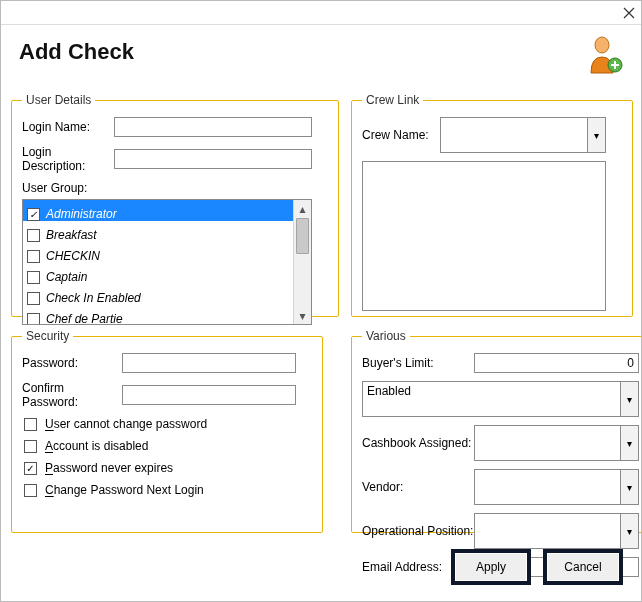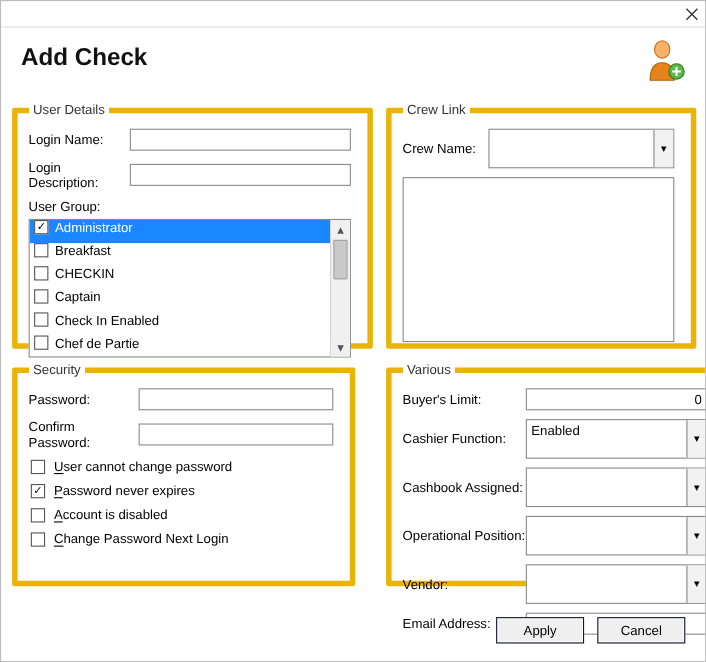--- a/index.html
+++ b/index.html
@@ -26,23 +26,23 @@
     padding:14px 18px 6px 18px;
   }
   .header h1{
     font-size:22px;font-weight:700;margin:0;color:#111;
   }
   .avatar-icon{position:absolute;right:18px;top:10px}
   .content{
     position:absolute;left:10px;right:10px;top:92px;bottom:60px;
   }
   fieldset{
-    border:5px solid #eab308;
+    border:1px solid #eab308;
     border-radius:2px;
-    padding:10px 15px 12px 10px;
+    padding:10px 26px 12px 10px;
     margin:0;
     box-sizing:border-box;
     position:absolute;
   }
   legend{font-size:12px;padding:0 4px;color:#333}
   .fs-user{left:0;top:0;width:328px;height:224px}
   .fs-crew{left:340px;top:0;width:282px;height:224px}
   .fs-security{left:0;top:236px;width:312px;height:204px}
   .fs-various{left:340px;top:236px;width:282px;height:204px}
   .row{display:flex;align-items:center;margin-bottom:8px}
@@ -70,23 +70,24 @@
     background:#f2f2f2;
   }
   .combo .arrow::after{content:"▾";font-size:10px;color:#000}
   .listbox{
     border:1px solid #8a8a8a;background:#fff;
     height:126px;position:relative;
     box-sizing:border-box;
   }
   .listbox .items{position:absolute;left:0;right:17px;top:0;bottom:0;overflow:hidden}
   .listbox .item{
-    display:flex;align-items:flex-start;height:21px;
+    display:flex;align-items:flex-end;height:21px;
     padding-left:4px;
     box-sizing:border-box;
+    font-style:italic;
   }
   .listbox .item.selected{background:#1a86ff;color:#fff}
   .chk{
     width:13px;height:13px;border:1px solid #555;background:#fff;
     display:inline-flex;align-items:center;justify-content:center;
     margin-right:6px;box-sizing:border-box;flex:0 0 13px;
   }
   .chk.checked::after{content:"✓";font-size:10px;line-height:10px;color:#000}
   .scrollbar{
     position:absolute;right:0;top:0;bottom:0;width:17px;
@@ -105,22 +106,22 @@
   }
   .preview{
     border:1px solid #8a8a8a;height:148px;background:#fff;margin-top:8px;
   }
   .sec-chk{display:flex;align-items:flex-end;margin:8px 0 6px 2px}
   .sec-chk .chk{margin-right:8px}
   .buttons{
     position:absolute;right:18px;bottom:16px;display:flex;gap:12px;
   }
   button.win{
-    width:80px;height:24px;
-    border:1px solid #0f172a;background:#efefef;
+    width:80px;height:36px;
+    border:4px solid #0f172a;background:#efefef;
     font-family:inherit;font-size:12px;
     box-shadow:inset 0 0 0 1px #fff;
     cursor:pointer;
   }
   .underline{text-decoration:underline;text-underline-offset:2px}
 </style>
 </head>
 <body>
 
 <div class="titlebar">
@@ -212,63 +213,62 @@
     <div class="row">
       <label>Confirm Password:</label>
       <input class="txt" type="password" value="" style="">
     </div>
     <div id="sec-opts">
         <div class="sec-chk">
           <span class="chk"></span>
           <span><span class="underline">U</span>ser cannot change password</span>
         </div>
         <div class="sec-chk">
+          <span class="chk"></span>
+          <span><span class="underline">A</span>ccount is disabled</span>
+        </div>
+        <div class="sec-chk">
           <span class="chk checked"></span>
           <span><span class="underline">P</span>assword never expires</span>
         </div>
         <div class="sec-chk">
           <span class="chk"></span>
-          <span><span class="underline">A</span>ccount is disabled</span>
-        </div>
-        <div class="sec-chk">
-          <span class="chk"></span>
           <span><span class="underline">C</span>hange Password Next Login</span>
         </div>
       </div>
   </fieldset>
 
   <fieldset class="fs-various">
     <legend>Various</legend>
     <div class="row">
       <label>Buyer's Limit:</label>
       <input class="txt num" value="0" style="">
     </div>
     <div class="row">
-      <label>Cashier Function:</label>
       <div class="combo">
         <span>Enabled</span>
         <div class="arrow"></div>
       </div>
     </div>
     <div class="row">
       <label>Cashbook Assigned:</label>
       <div class="combo">
         <span></span>
         <div class="arrow"></div>
       </div>
     </div>
     <div class="row">
+      <label>Vendor:</label>
+      <div class="combo">
+        <span></span>
+        <div class="arrow"></div>
+      </div>
+    </div>
+    <div class="row">
       <label>Operational Position:</label>
-      <div class="combo">
-        <span></span>
-        <div class="arrow"></div>
-      </div>
-    </div>
-    <div class="row">
-      <label>Vendor:</label>
       <div class="combo">
         <span></span>
         <div class="arrow"></div>
       </div>
     </div>
     <div class="row">
       <label>Email Address:</label>
       <input class="txt" value="" style="">
     </div>
   </fieldset>

